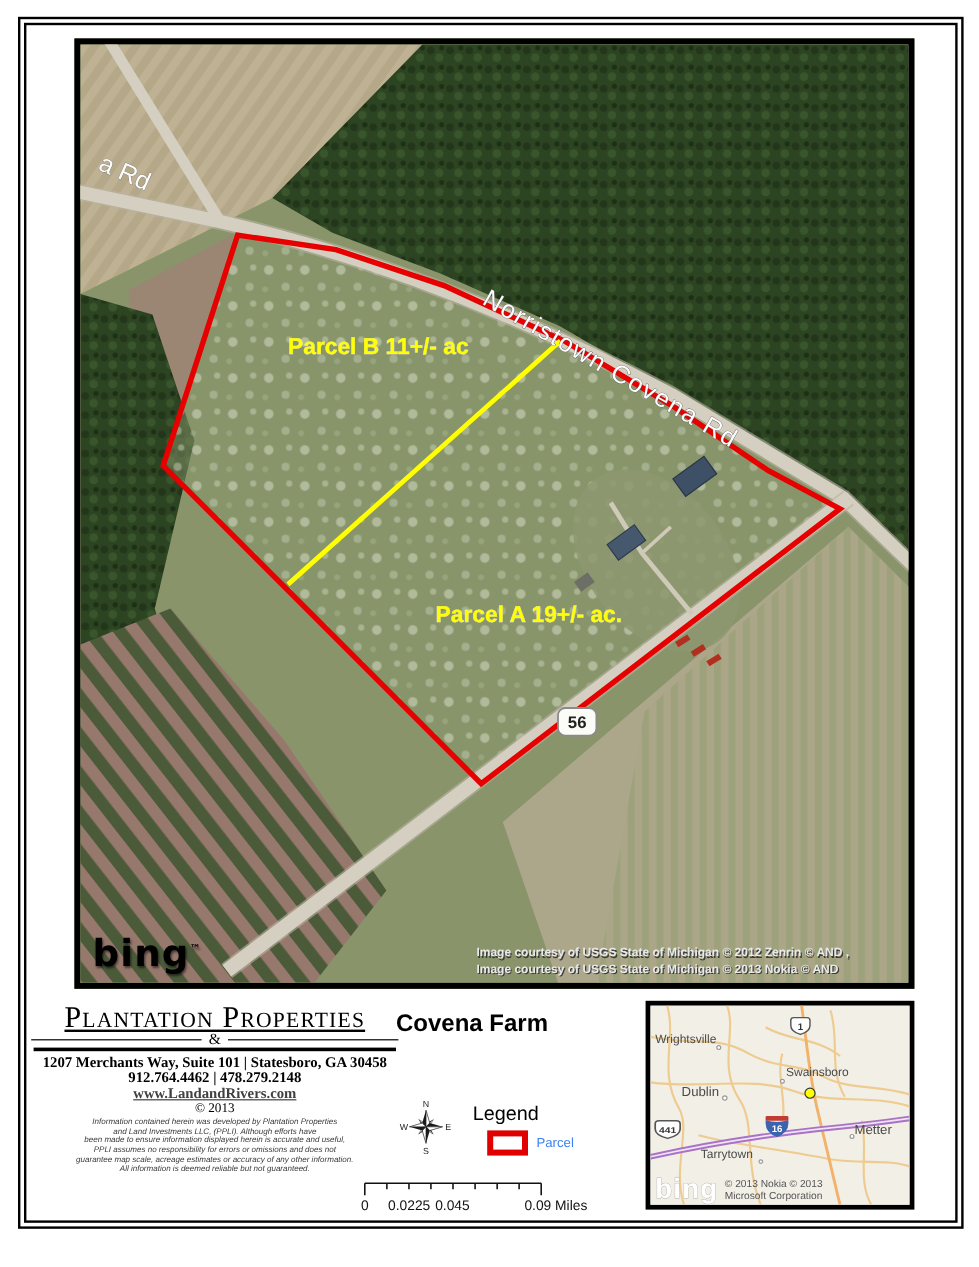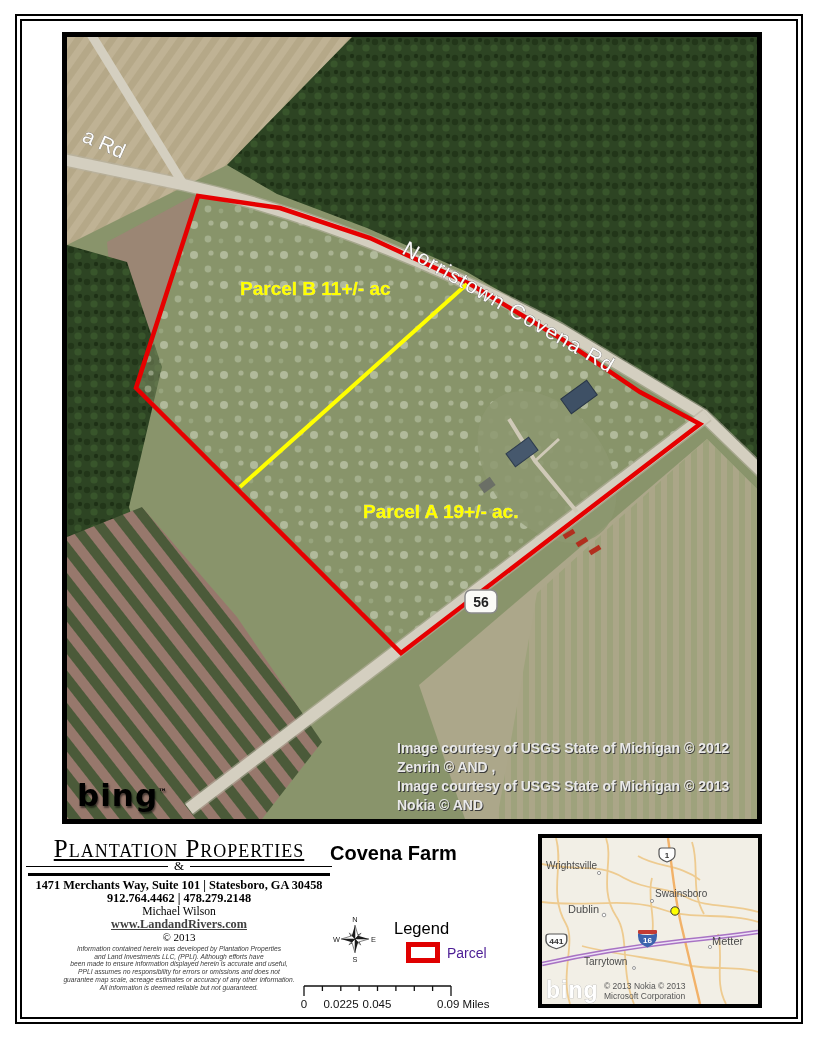--- a/index.html
+++ b/index.html
@@ -9,21 +9,21 @@
   .frame.outer{left:15px;right:13px;top:14px;bottom:32px;}
   .frame.inner{left:20px;right:18px;top:19px;bottom:37px;}
 
   
   .photo{position:absolute;left:62px;top:32px;width:690px;height:782px;border:5px solid #000;background:#7e8a62;}
   .photo svg.scene{position:absolute;left:0;top:0;}
   .bing-photo{position:absolute;left:10px;bottom:6px;color:#000000;font-weight:bold;
       font-family:"DejaVu Sans",sans-serif;font-size:31px;letter-spacing:1px;
       text-shadow:1px 2px 2px rgba(0,0,0,.55);}
   .bing-photo sup{font-size:9px;vertical-align:super;}
-  .courtesy{position:absolute;left:330px;bottom:4px;font-size:14px;font-weight:bold;
+  .courtesy{position:absolute;left:330px;bottom:4px;font-size:10px;font-weight:bold;
       color:#e9e9e9;text-shadow:1px 1px 0 #3c3c3c;line-height:1.35;}
 
   
   .company{position:absolute;left:26px;top:836px;width:306px;text-align:center;
       font-family:"Liberation Serif",serif;color:#000;}
   .pp1{font-variant:small-caps;font-size:25px;line-height:26px;letter-spacing:1px;text-decoration:underline;}
   .amprow{display:flex;align-items:center;height:8px;}
   .amprow .seg{flex:1;border-top:1.6px solid #000;}
   .amprow .amp{padding:0 6px;font-size:13px;}
   .pp2{font-variant:small-caps;font-size:21px;line-height:23px;letter-spacing:1px;}
@@ -36,21 +36,21 @@
   .copyr{font-size:11px;line-height:12px;}
   .disclaimer{margin-top:2px;font-size:6.7px;font-style:italic;line-height:7.7px;color:#3a3a3a;
       font-family:"Liberation Sans",sans-serif;}
 
   
   .titleblock{position:absolute;left:330px;top:842px;width:210px;color:#000;}
   .t1{font-size:20px;font-weight:bold;line-height:23px;}
   .legendtitle{position:absolute;left:394px;top:919px;font-size:16.5px;font-weight:normal;color:#000;}
   .legendrow{position:absolute;left:406px;top:942px;display:flex;align-items:center;}
   .swatch{width:24px;height:11px;border:5px solid #e00000;background:#fff;margin-right:7px;}
-  .legendlabel{font-size:14px;color:#4c1d95;}
+  .legendlabel{font-size:11px;color:#3b82f6;}
   .compass{position:absolute;left:331px;top:913px;}
   .scalebar{position:absolute;left:296px;top:980px;}
 
   
   .inset{position:absolute;left:538px;top:834px;width:216px;height:166px;border:4px solid #000;background:#f2efe6;}
   .inset svg{position:absolute;left:0;top:0;}
   text{font-family:"Liberation Sans",sans-serif;}
 </style>
 </head>
 <body>
@@ -140,23 +140,22 @@
   </div>
 
   <div class="company">
     <div class="pp1">Plantation Properties</div>
     <div class="amprow">
       <span class="seg"></span>
       <span class="amp">&amp;</span>
       <span class="seg"></span>
     </div>
     <div class="thickrule"></div>
-    <div class="addr">1471 Merchants Way, Suite 101 | Statesboro, GA 30458</div>
+    <div class="addr">1207 Merchants Way, Suite 101 | Statesboro, GA 30458</div>
     <div class="addr">912.764.4462 | 478.279.2148</div>
-    <div class="agent">Michael Wilson</div>
     <div class="website"><a href="#">www.LandandRivers.com</a></div>
     <div class="copyr">© 2013</div>
     <div class="disclaimer">
       <div>Information contained herein was developed by Plantation Properties</div>
       <div>and Land Investments LLC, (PPLI).  Although efforts have</div>
       <div>been made to ensure information displayed herein is accurate and useful,</div>
       <div>PPLI assumes no responsibility for errors or omissions and does not</div>
       <div>guarantee map scale, acreage estimates or accuracy of any other information.</div>
       <div>All information is deemed reliable but not guaranteed.</div>
     </div>

